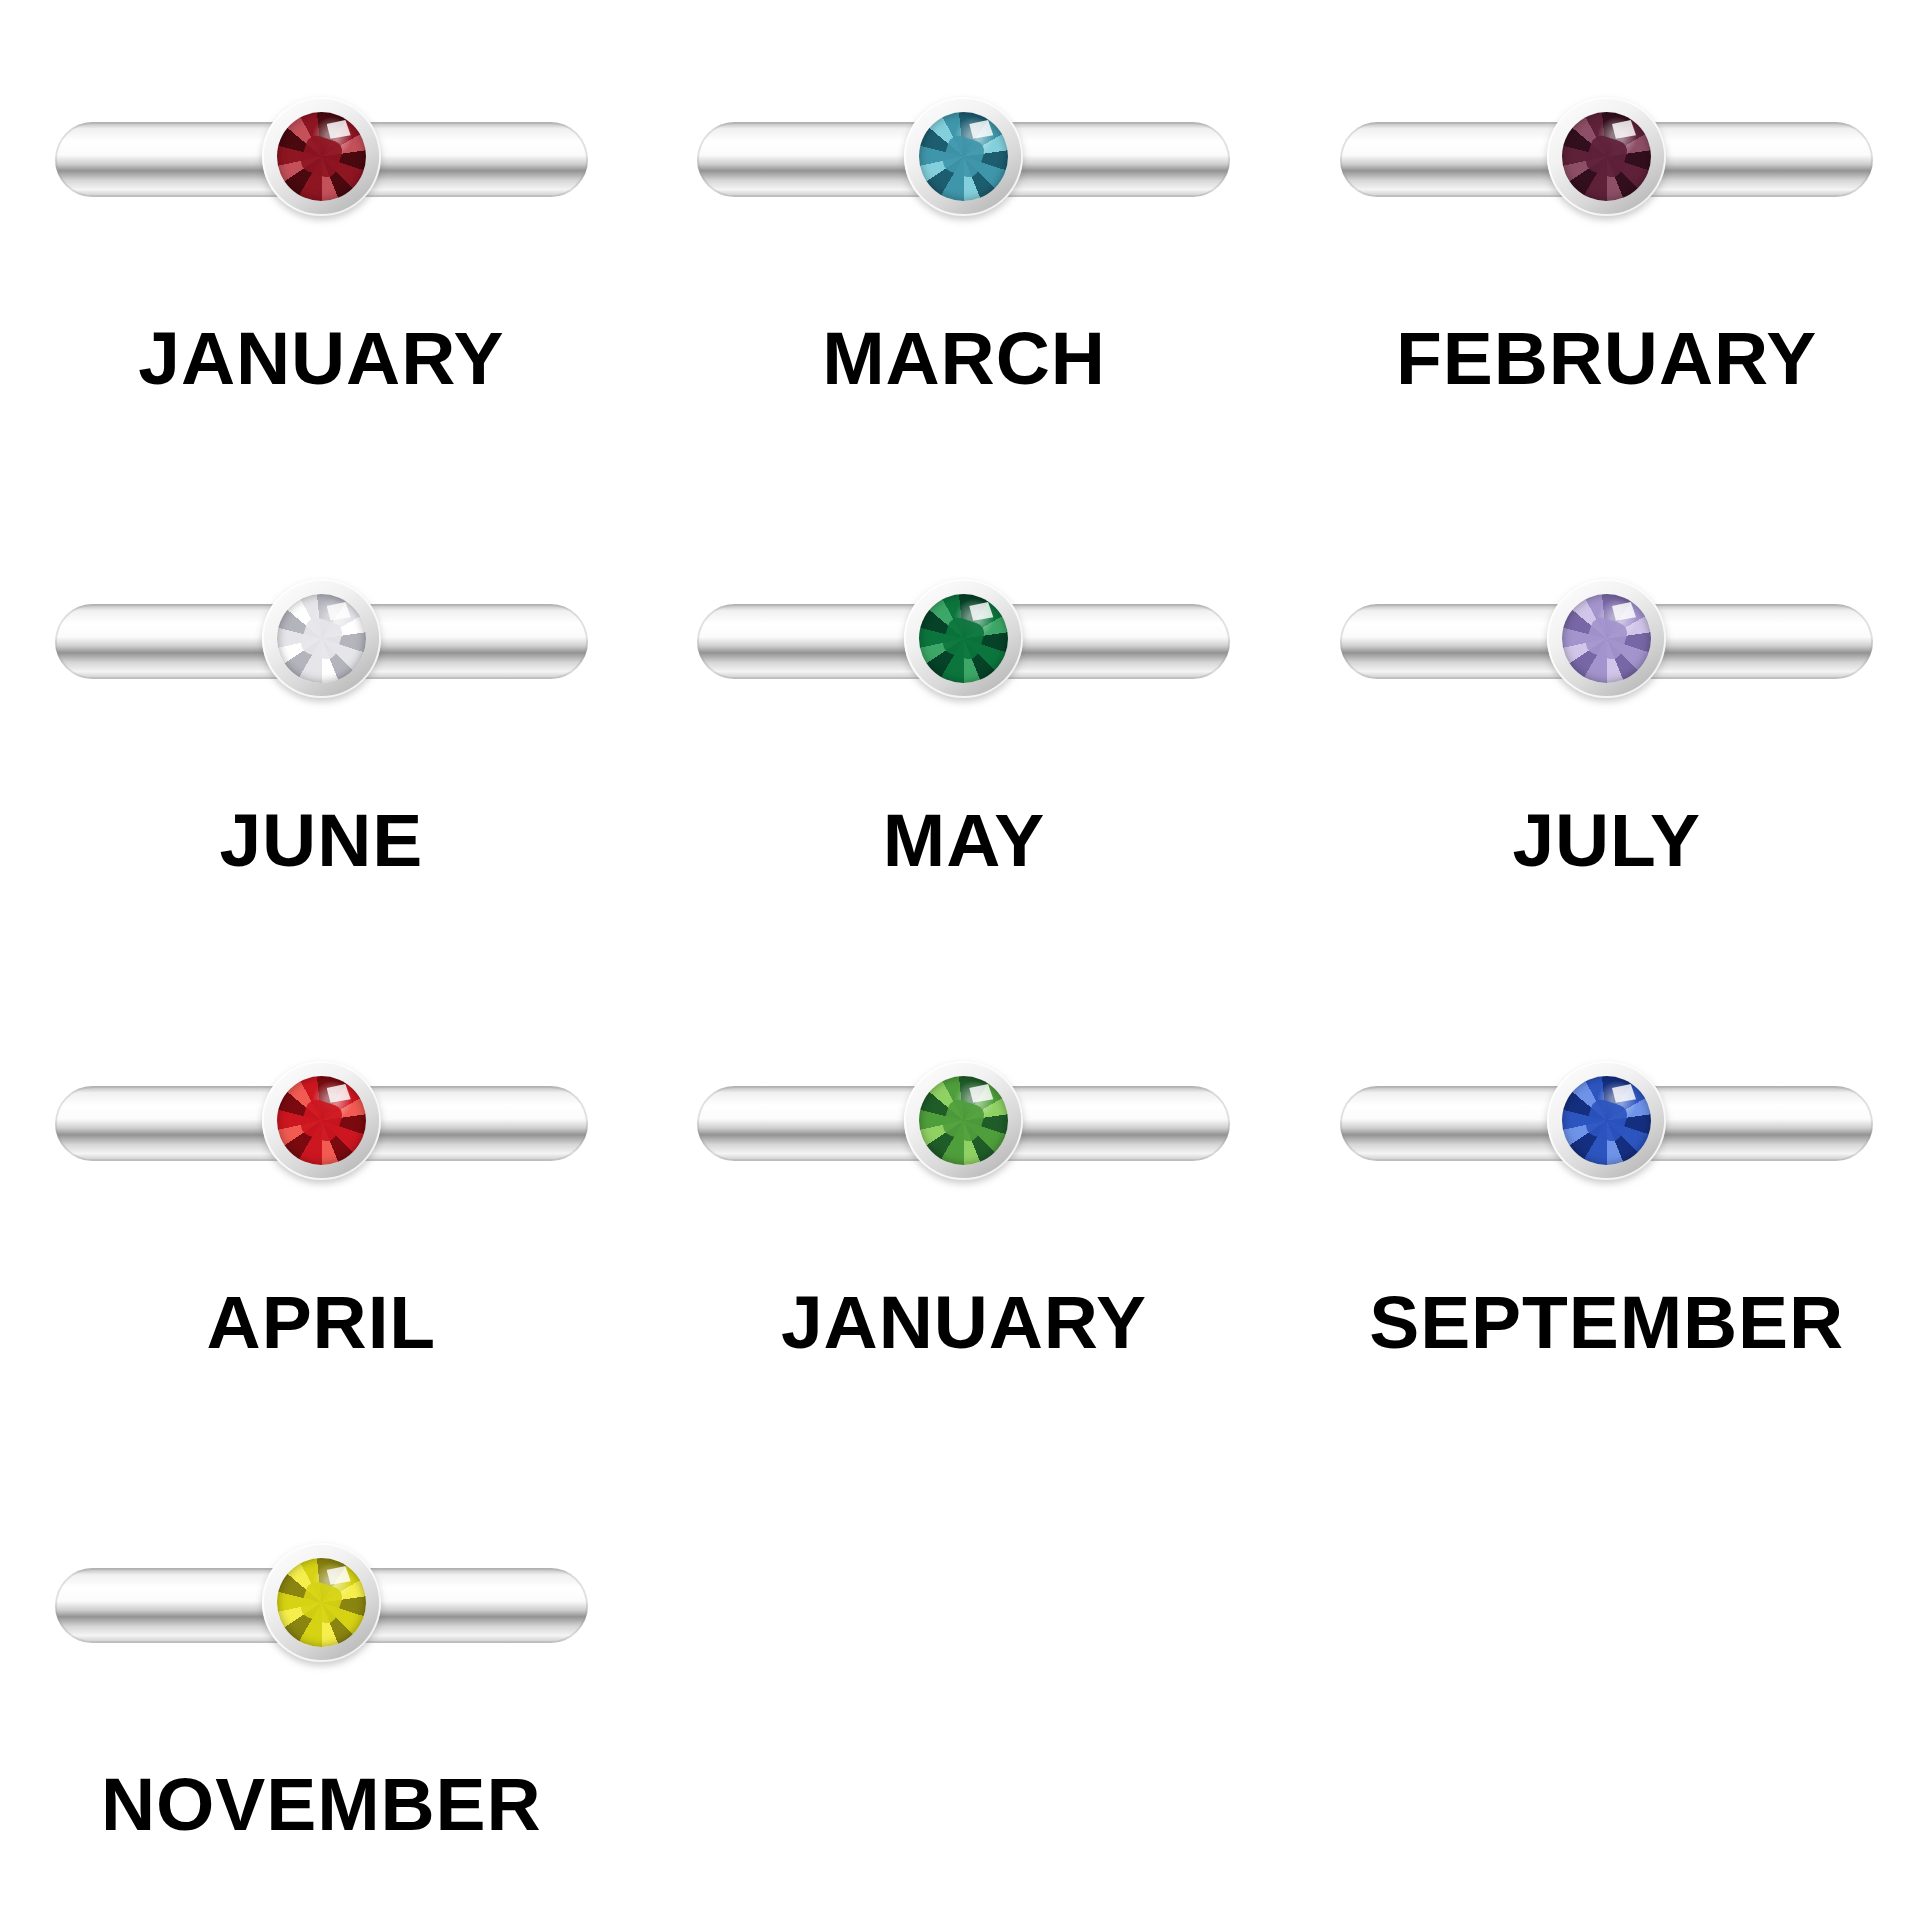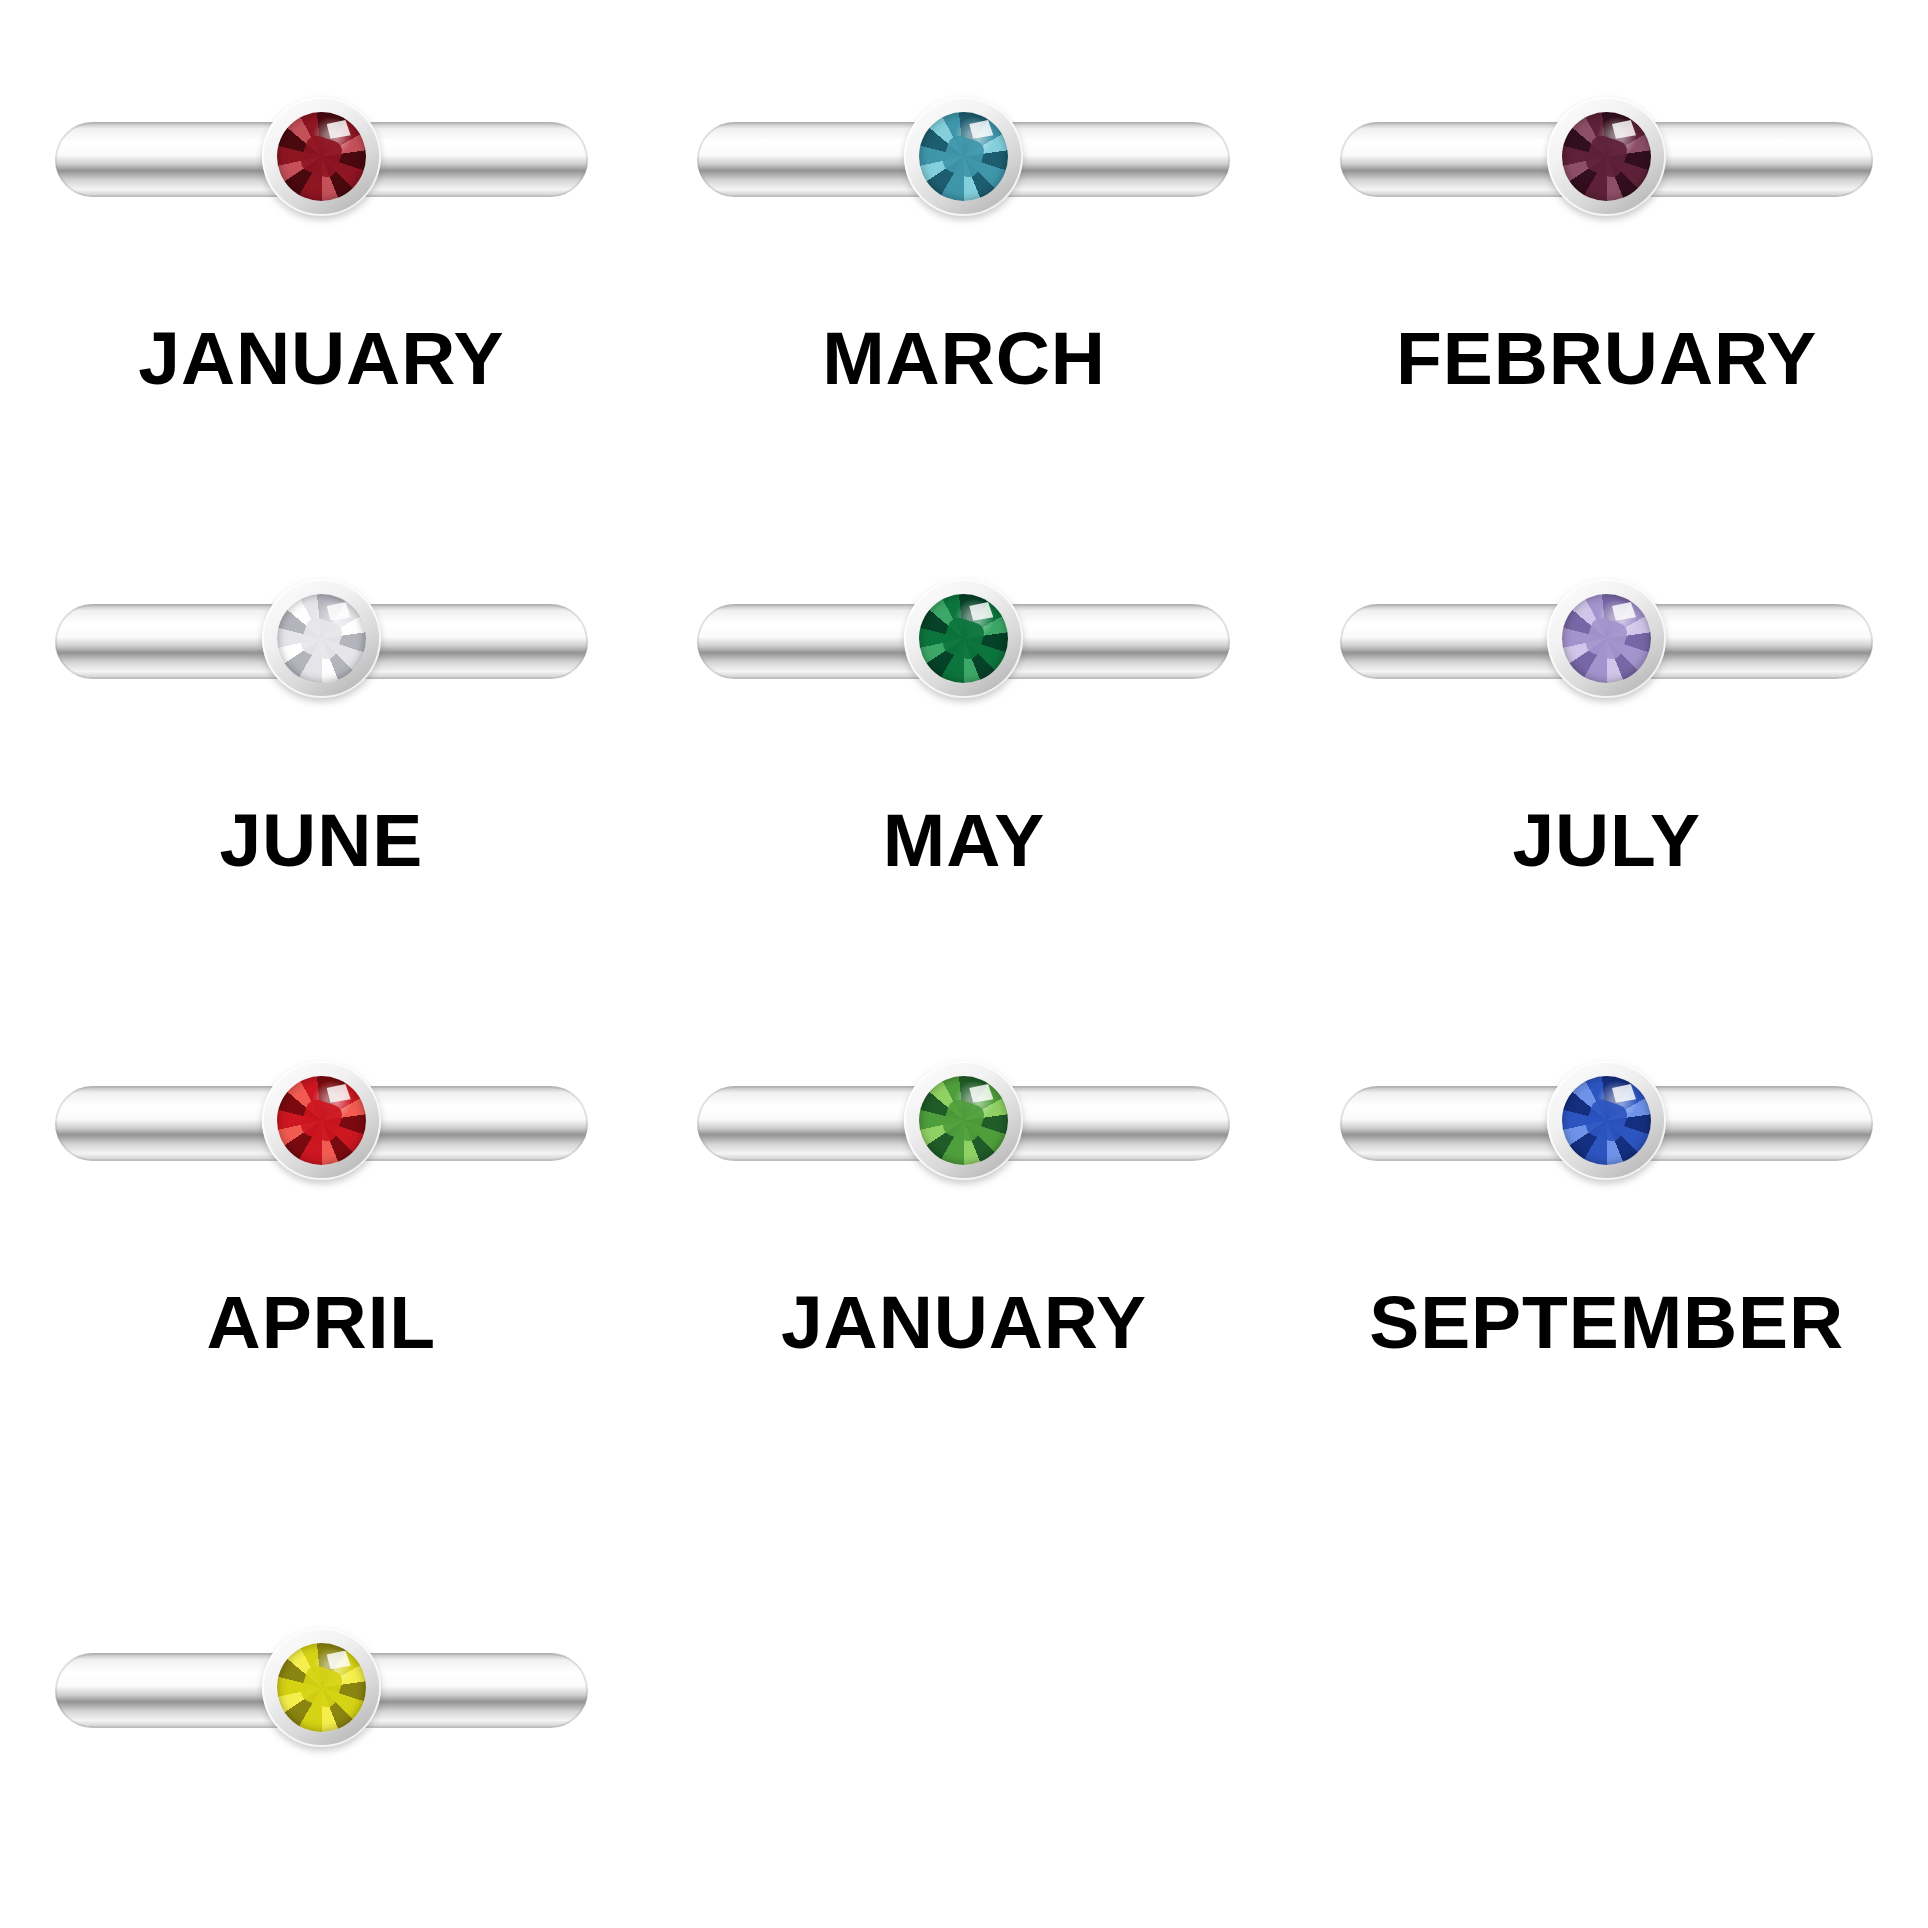--- a/index.html
+++ b/index.html
@@ -192,16 +192,17 @@
   </figure>
 
 
   <figure class="cell">
     <div class="ring">
       <div class="band"></div>
       <div class="bezel">
         <div class="gem" style="--g-base: #d6d214; --g-dark: #8a8410; --g-light: #f5ee4c;"></div>
       </div>
     </div>
+    <figcaption class="label">NOVEMBER</figcaption>
   </figure>
 
 </div>
 
 
 </body></html>

